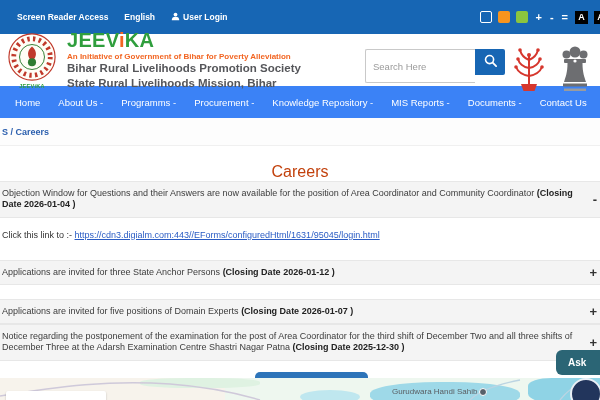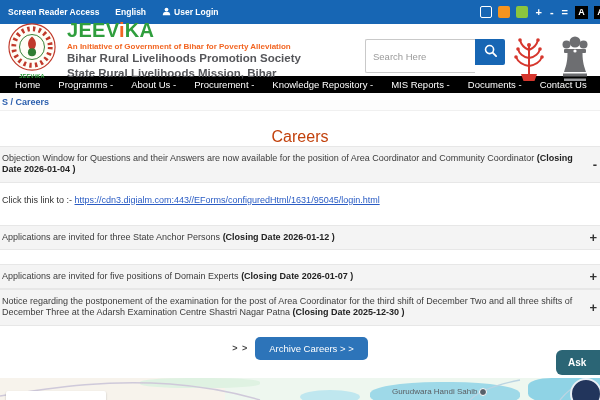--- a/index.html
+++ b/index.html
@@ -1,20 +1,20 @@
 <!DOCTYPE html>
 <html><head>
 <meta charset="utf-8">
 <style>
   * { margin:0; padding:0; box-sizing:border-box; }
   body { background:#888; font-family:"Liberation Sans", sans-serif; }
   .screen { width:600px; height:400px; position:relative; overflow:hidden; background:#fff; margin:0 auto; }
 
   
-  .topbar { height:24px; background:#1766b4; display:flex; justify-content:space-between; align-items:center; padding:0 0 0 8px; color:#fff;gap:8px; }
+  .topbar { height:34px; background:#1766b4; display:flex; justify-content:space-between; align-items:center; padding:0 0 0 17px; color:#fff;gap:8px; }
   .topbar-left { display:flex; align-items:center; gap:16px; font-size:8.5px; font-weight:bold; }
   .topbar-left a { color:#fff; text-decoration:none; cursor:pointer; }
   .user-login { display:flex; align-items:center; gap:3px; cursor:pointer; }
   .topbar-right { display:flex; align-items:center; gap:6px; }
   .sq { width:12px; height:12px; border-radius:2px; display:inline-block; cursor:pointer; }
   .sq-default { border:1px solid #fff; background:transparent; }
   .sq-orange { background:#f7941e; }
   .sq-green { background:#8bc53f; }
   .fz { font-size:11px; font-weight:bold; color:#fff; cursor:pointer; line-height:1; padding:0 1px; text-decoration:none; }
   .contrast-a { width:13px; height:13px; background:#000; color:#fff; font-size:9px; font-weight:bold; display:flex; align-items:center; justify-content:center; cursor:pointer; }
@@ -31,25 +31,25 @@
   .tagline { font-size:8px; font-weight:bold; color:#f26522; margin-top:2px; }
   .org1, .org2 { font-size:11.5px; font-weight:bold; color:#55565a; line-height:1.25; }
   .search { position:absolute; left:365px; top:15px; display:flex; }
   .search input { width:110px; height:26px; border:1px solid #c9c9c9; border-right:none; font-size:9.5px; padding:16px 7px; color:#444; outline:none; border-radius:2px 0 0 2px; font-family:"Liberation Sans", sans-serif; }
   .search input::placeholder { color:#9a9a9a; }
   .search button { width:30px; height:26px; background:#1766b4; border:none; cursor:pointer; border-radius:0 2px 2px 0; display:flex; align-items:center; justify-content:center; }
   .emblem-red { position:absolute; left:512px; top:12px; }
   .emblem-ashoka { position:absolute; left:560px; top:10px; }
 
   
-  .nav { height:17px; background:#000000; display:flex; align-items:center; padding-left:6px; }
+  .nav { height:32px; background:#3b82f6; display:flex; align-items:center; padding-left:6px; }
   .nav-item { color:#fff; font-size:9.5px; padding:0 9px; text-decoration:none; cursor:pointer; white-space:nowrap; line-height:23px; }
 
   
-  .breadcrumb-bar { height:18px; background:#fdfdfd; border-bottom:1px solid #f0f0f0; display:flex; align-items:center; padding-left:2px; }
+  .breadcrumb-bar { height:28px; background:#fdfdfd; border-bottom:1px solid #f0f0f0; display:flex; align-items:center; padding-left:2px; }
   .breadcrumb { color:#2b5fae; font-size:9px; font-weight:bold; }
 
   
   .page-title { text-align:center; color:#c2410c; font-size:16px; margin-top:17px; font-weight:400; }
   .acc-row { background:#f4f4f4; border-top:1px solid #e7e7e7; border-bottom:1px solid #e7e7e7; position:relative; padding:6px 16px 6px 2px; }
   .acc-row.first { }
   .acc-text { font-size:9px; color:#3c3c3c; line-height:1.25; }
   .acc-text b { color:#222; }
   .acc-toggle { position:absolute; right:3px; top:50%; transform:translateY(-50%); font-size:13px; font-weight:bold; color:#333; cursor:pointer; line-height:1; }
   .link-row { margin:12px 0 20px 0; padding-left:2px; font-size:9px; color:#333; }
@@ -168,22 +168,22 @@
           <path d="M7.5 19 C7.5 29 5.5 33 4 38 h22 C24.5 33 22.5 29 22.5 19 Z"></path>
           <rect x="3" y="39.5" width="24" height="3"></rect>
         </g>
         <rect x="4" y="44.5" width="22" height="2.5" fill="#9a9b9e"></rect>
       </svg>
     </div>
   </div>
 
   <nav class="nav">
     <a class="nav-item">Home</a>
+    <a class="nav-item">About Us -</a>
     <a class="nav-item">Programms -</a>
-    <a class="nav-item">About Us -</a>
     <a class="nav-item">Procurement -</a>
     <a class="nav-item">Knowledge Repository -</a>
     <a class="nav-item">MIS Reports -</a>
     <a class="nav-item">Documents -</a>
     <a class="nav-item">Contact Us</a>
     <a class="nav-item">Career</a>
 
   </nav>
 
   <div class="breadcrumb-bar">

